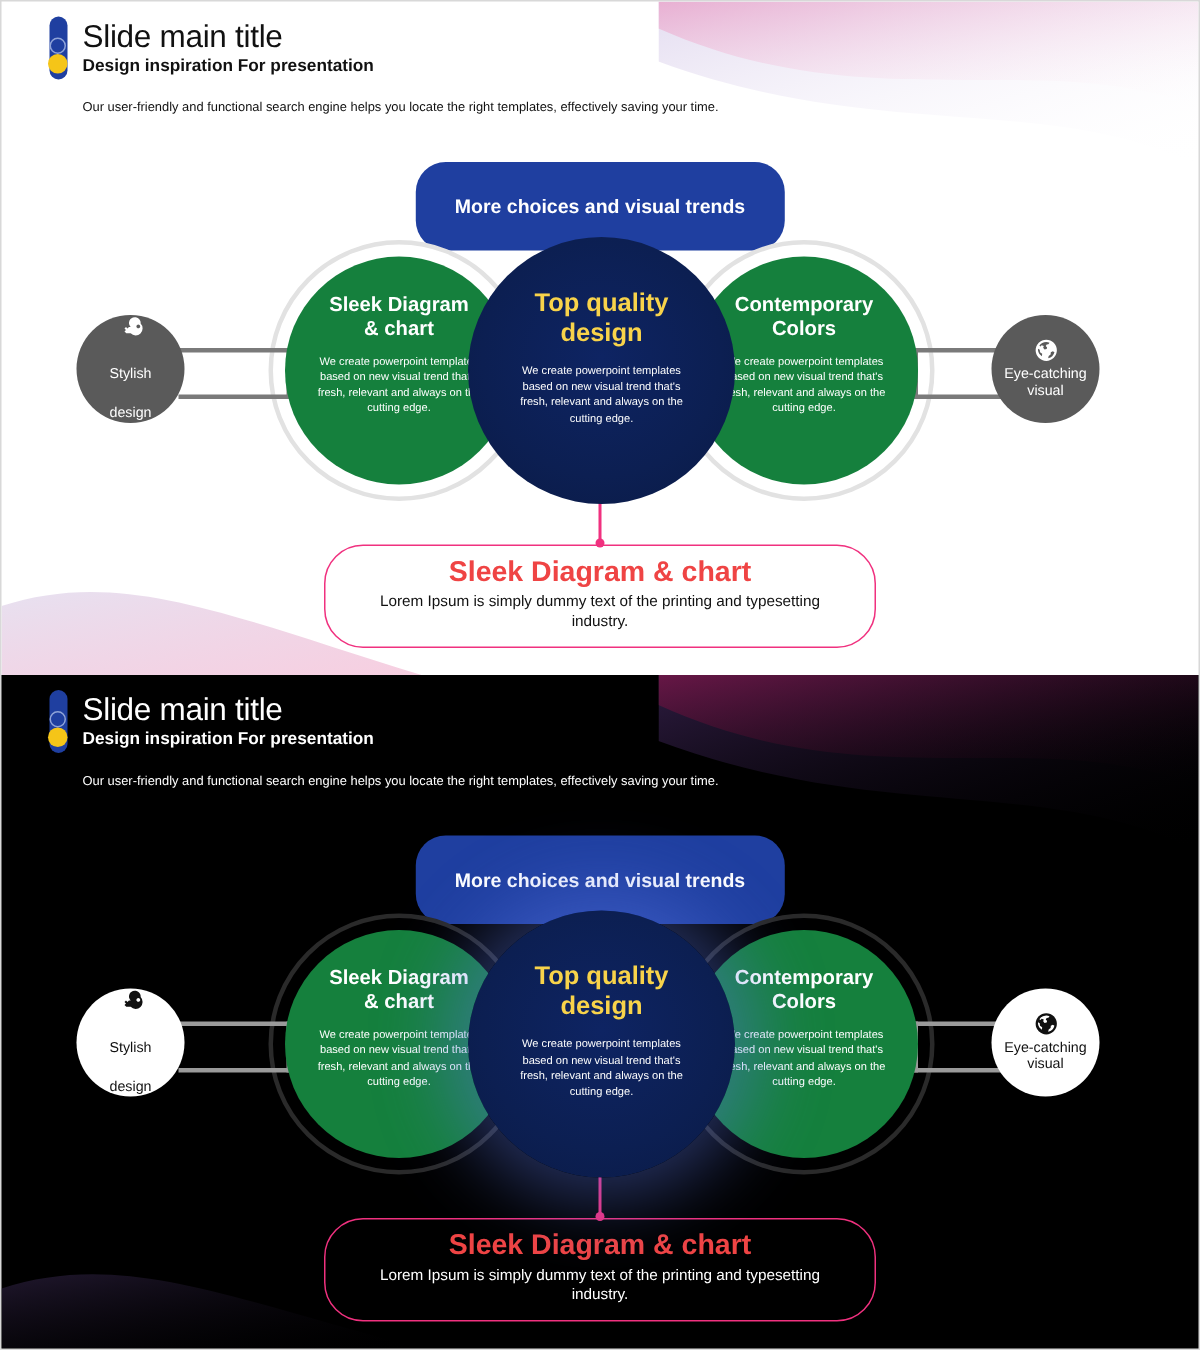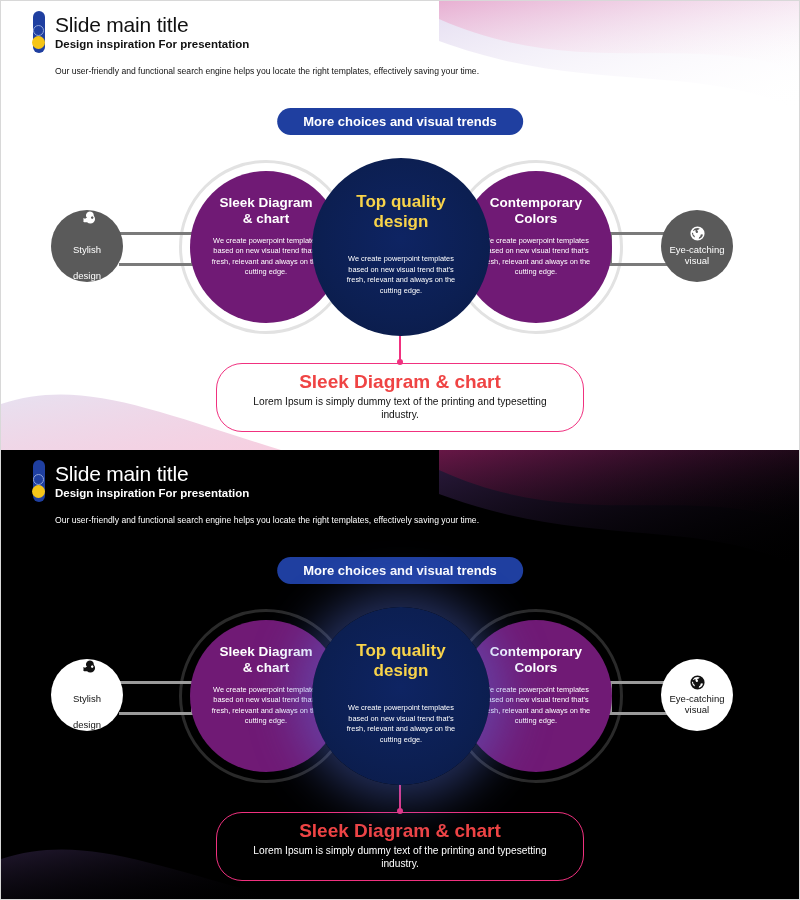--- a/index.html
+++ b/index.html
@@ -33,21 +33,21 @@
   .title-main{font-size:21px;font-weight:normal;line-height:1.05;letter-spacing:-.2px;}
   .title-sub{font-size:11.5px;font-weight:bold;margin-top:2px;}
   .title-desc{font-size:8.6px;margin-top:16px;line-height:1.3;}
   .light .title-main,.light .title-sub,.light .title-desc{color:#111;}
   .dark .title-main,.dark .title-sub,.dark .title-desc{color:#ffffff;}
 
   
   .badge{
     position:absolute;left:50%;top:107px;transform:translateX(-50%);
     background:#1f3fa0;color:#fff;font-size:13px;font-weight:bold;
-    padding:6px 26px;border-radius:20px;white-space:nowrap;
+    padding:22px 26px;border-radius:20px;white-space:nowrap;
   }
 
   
   .diagram{position:absolute;left:0;top:145px;width:800px;height:195px;}
 
   .ring{
     position:absolute;border-radius:50%;box-sizing:border-box;
     border:3px solid #e2e2e2;
   }
   .dark .ring{border-color:#2a2a2a;}
@@ -73,31 +73,31 @@
   .side.left{left:50px;top:64px;justify-content:space-between;}
   .side.right{left:660px;top:64px;}
   .side .ico{margin-bottom:3px;line-height:1;}
   .side .ico svg{display:block;}
   .light .side .ico svg{fill:#ffffff;}
   .dark .side .ico svg{fill:#111111;}
   .side .lbl{font-size:9.5px;line-height:1.15;font-weight:normal;}
 
   .petal{
     width:152px;height:152px;padding-top:24px;
-    background:#701a75;color:#fff;z-index:2;
+    background:#15803d;color:#fff;z-index:2;
   }
   .petal.left{left:189px;top:25px;}
   .petal.right{left:459px;top:25px;}
   .petal .ttl{font-size:13.5px;font-weight:bold;line-height:1.18;}
   .petal .bdy{font-size:7.4px;line-height:1.42;margin-top:9px;width:112px;}
 
   .center{
     width:178px;height:178px;left:311px;top:12px;padding-top:34px;
     background:radial-gradient(circle at 50% 45%, #0e2463 0%, #0c1f52 60%, #0a1a45 100%);
-    color:#fff;z-index:4;gap:12px;
+    color:#fff;z-index:4;
   }
   .dark .center{box-shadow:0 0 48px 16px rgba(90,120,230,.42);}
   .center .ttl{font-size:17px;font-weight:bold;color:#f8d34a;line-height:1.16;}
   .center .bdy{font-size:7.4px;line-height:1.42;margin-top:11px;width:112px;}
 
   
   .stem{position:absolute;left:50%;top:332px;width:2px;height:30px;background:#f0317f;transform:translateX(-1px);}
   .stem-dot{position:absolute;left:50%;top:358px;width:6px;height:6px;border-radius:50%;background:#f0317f;transform:translateX(-3px);}
   .callout{
     position:absolute;left:50%;top:362px;transform:translateX(-50%);

